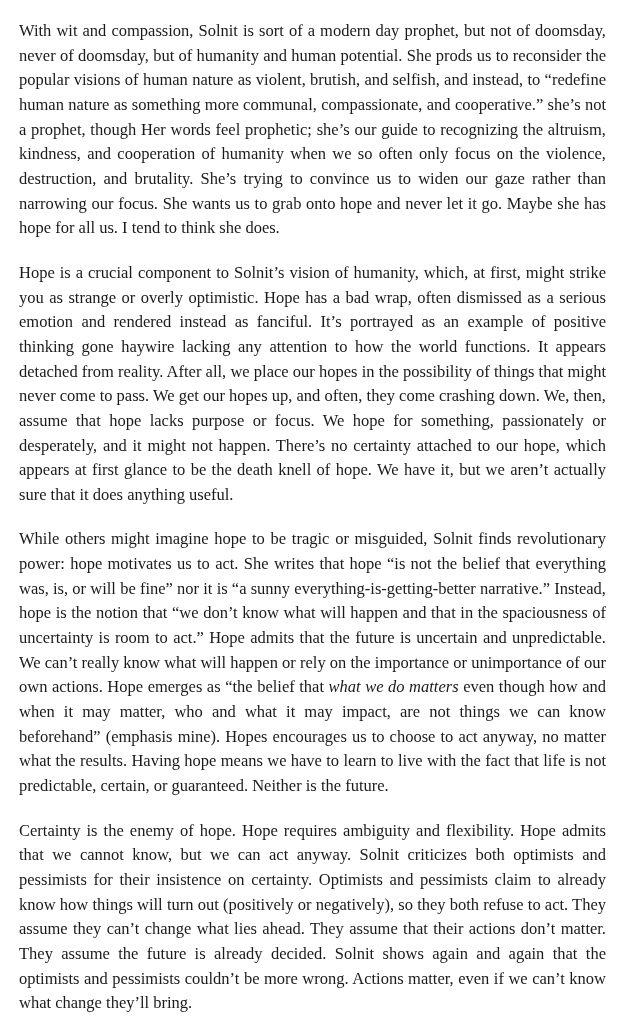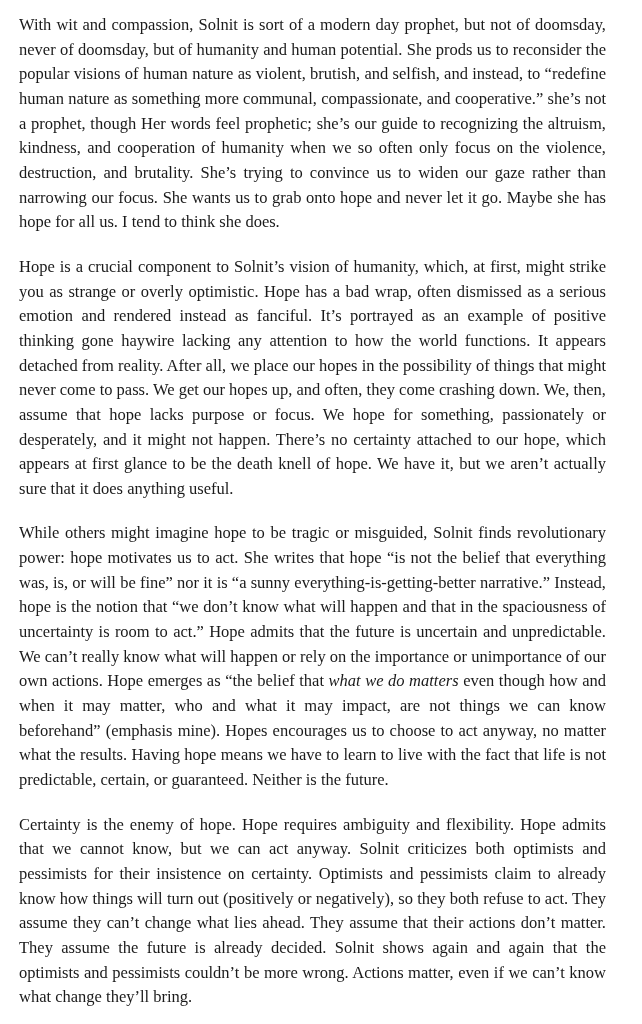--- a/index.html
+++ b/index.html
@@ -9,21 +9,21 @@
   }
   body {
     width: 642px;
     height: 1024px;
     overflow: hidden;
   }
   .page {
     box-sizing: border-box;
     width: 642px;
     height: 1024px;
-    padding: 13px 36px 18px 19px;
+    padding: 19px 36px 18px 19px;
     font-family: "Liberation Serif", "DejaVu Serif", serif;
     font-size: 16.5px;
     line-height: 24.65px;
     color: #1a1a1a;
     text-align: justify;
     text-justify: inter-word;
   }
   .para {
     margin: 0 0 20px 0;
   }

